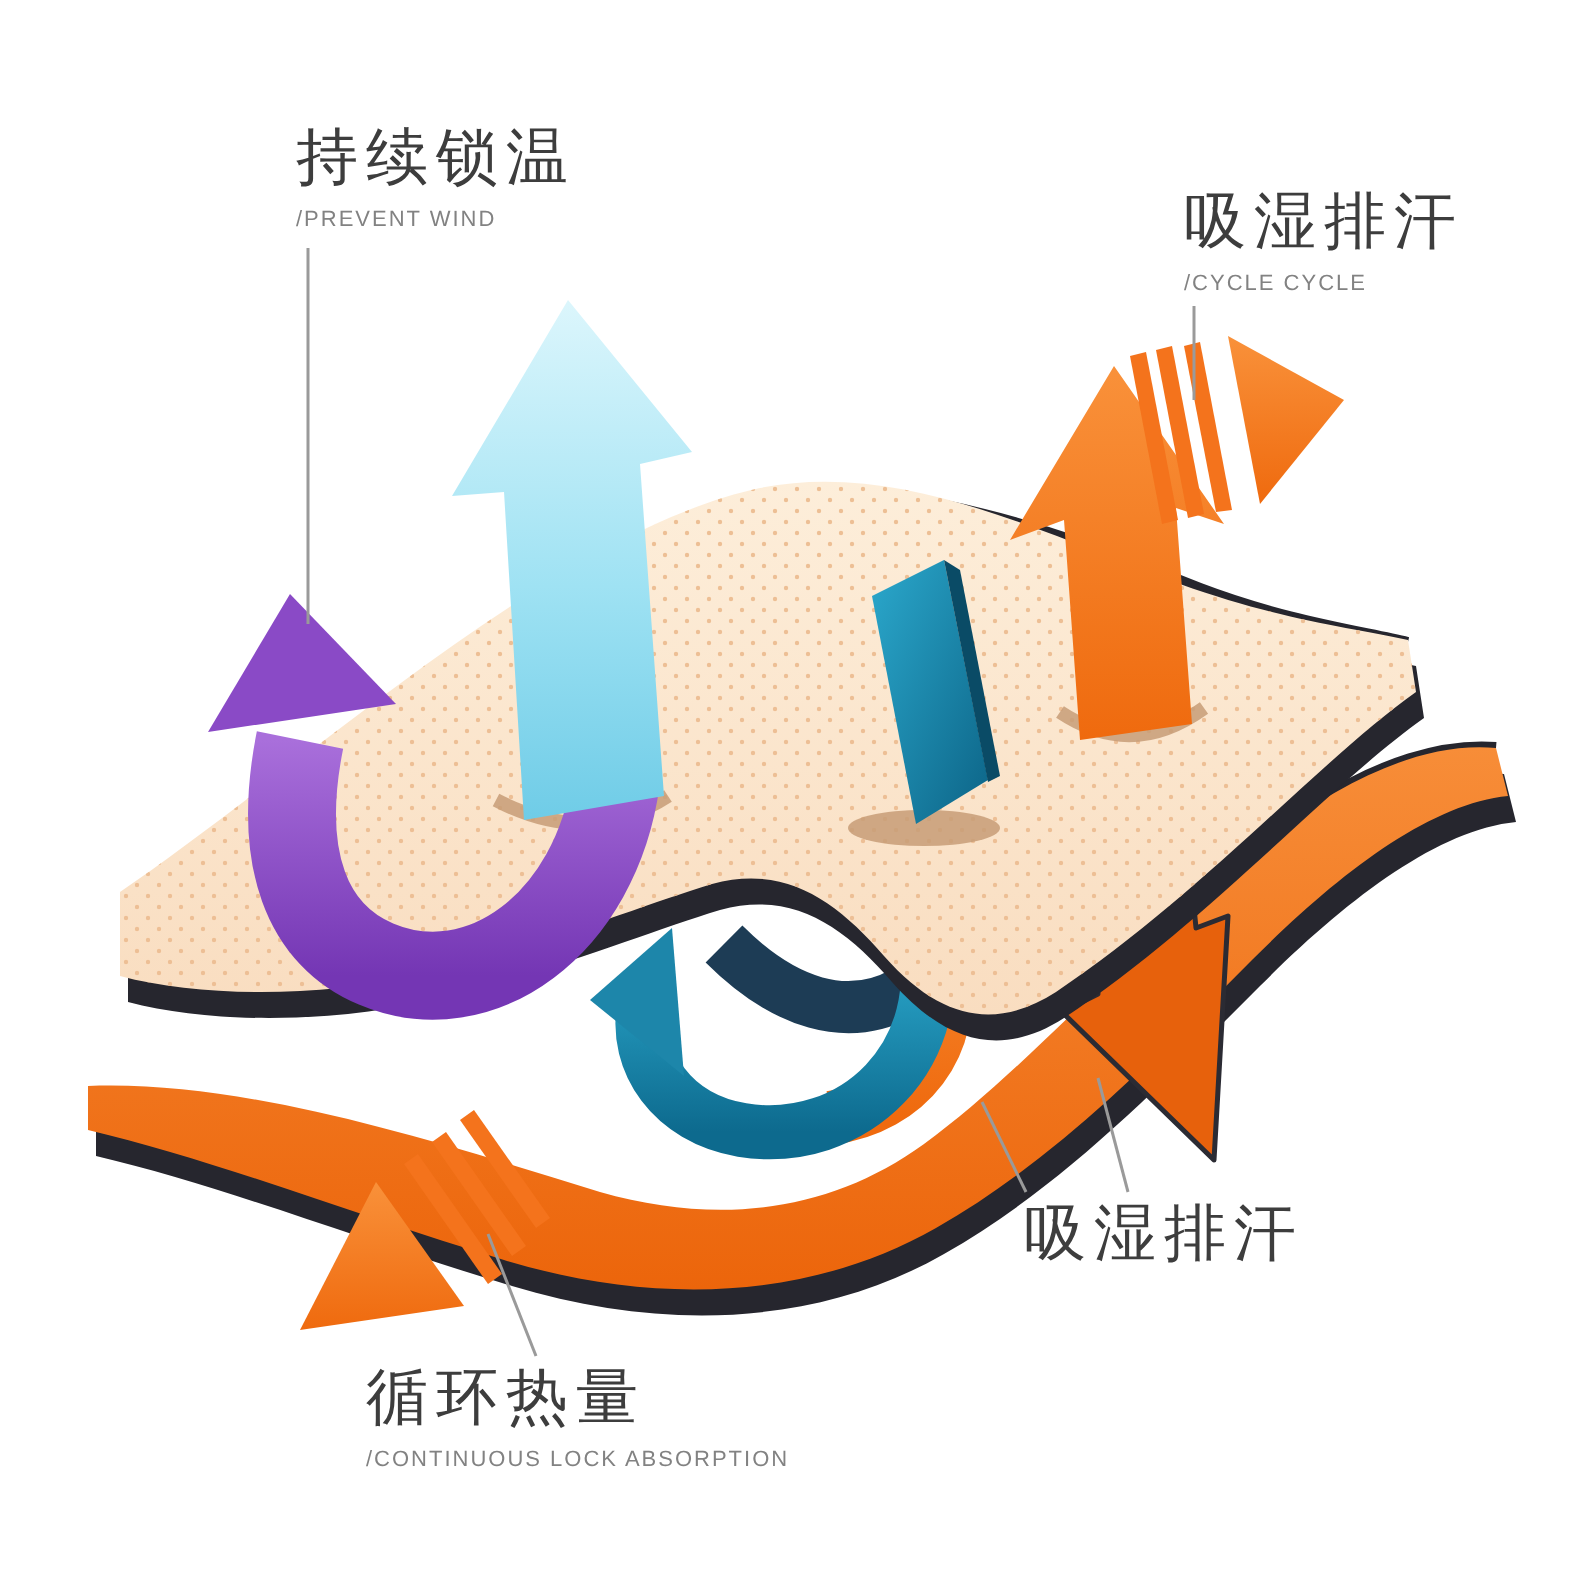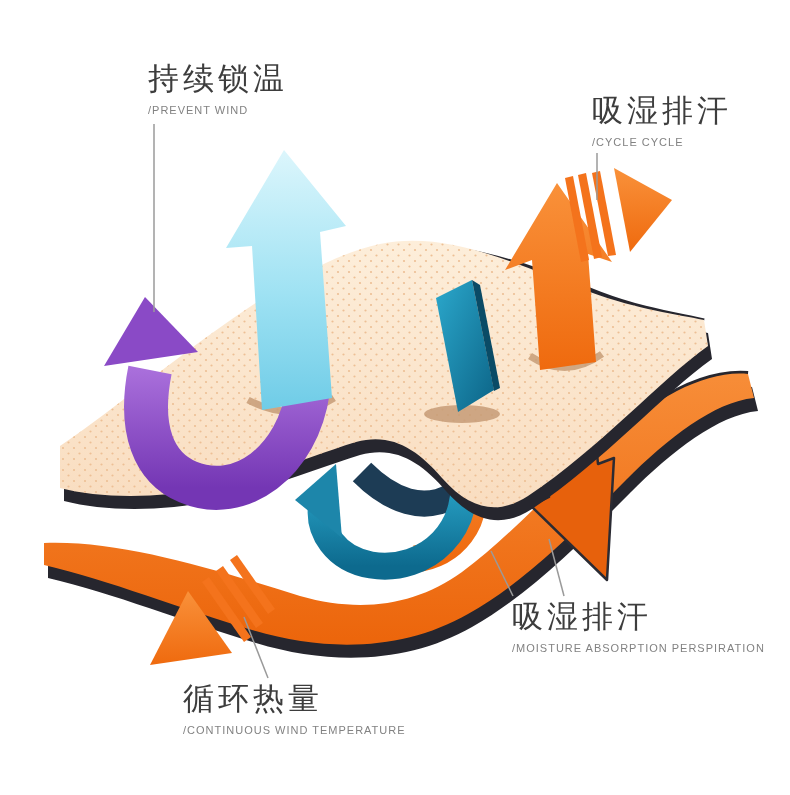--- a/index.html
+++ b/index.html
@@ -133,21 +133,20 @@
     <div class="en">/PREVENT WIND</div>
   </div>
 
   <div class="label lbl-heat-cycle">
     <div class="zh">吸湿排汗</div>
     <div class="en">/CYCLE CYCLE</div>
   </div>
 
   <div class="label lbl-moisture">
     <div class="zh">吸湿排汗</div>
-    <div class="en">/MOISTURE ABSORPTION PERSPIRATION</div>
   </div>
 
   <div class="label lbl-lock-temp">
     <div class="zh">循环热量</div>
-    <div class="en">/CONTINUOUS WIND TEMPERATURE</div>
+    <div class="en">/CONTINUOUS LOCK ABSORPTION</div>
   </div>
 
 </div>
 
 </body></html>

